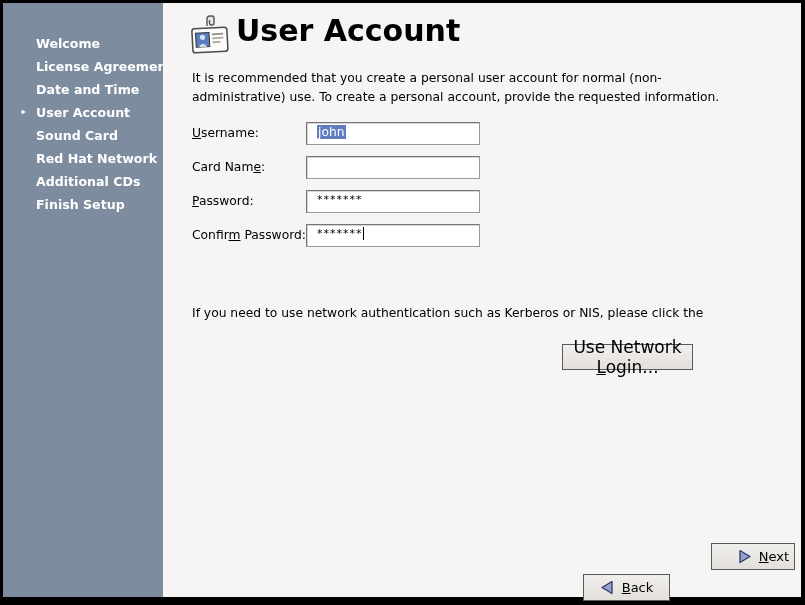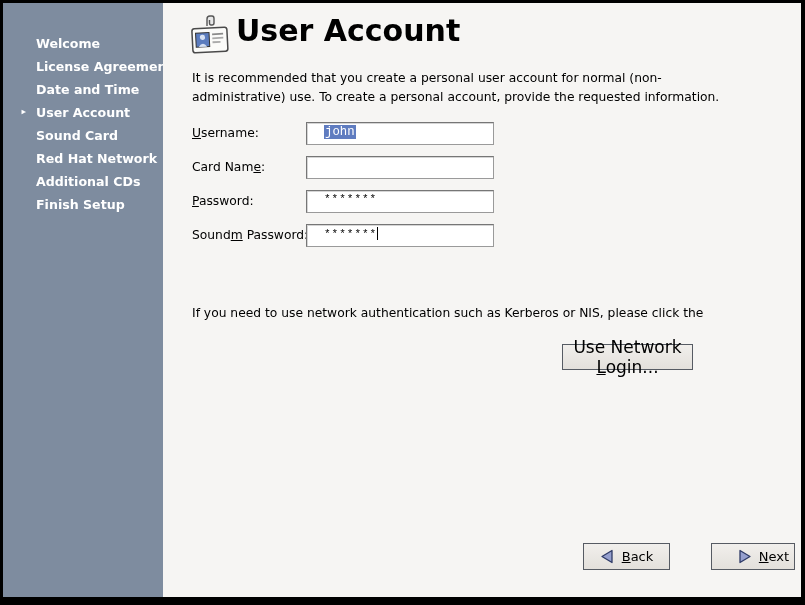--- a/index.html
+++ b/index.html
@@ -44,22 +44,22 @@
   .field-label{
     position:absolute;left:0;top:4px;font-size:12.3px;color:#000;white-space:nowrap;
   }
   .accel{text-decoration:underline;}
   .text-input{
     position:absolute;left:114px;top:0;width:152px;height:17px;
     background:#fff;
     border:1px solid #9a9a9a;
     border-top-color:#767676;border-left-color:#767676;
     box-shadow:inset 1px 1px 0 #d5d5d5;
-    padding:2px 17px;font-size:12.3px;color:#000;
-    white-space:nowrap;overflow:hidden;font-family:Liberation Mono, monospace;
+    padding:2px 10px;font-size:12.3px;color:#000;
+    white-space:nowrap;overflow:hidden;
   }
   .sel{background:#5f7cc0;color:#fff;padding:0 1px;}
   .stars{font-size:11px;letter-spacing:1px;position:relative;top:-1px;}
   .caret{display:inline-block;width:1px;height:13px;background:#000;vertical-align:-2px;}
   
   .net-note{
     position:absolute;left:29px;top:300px;
     font-size:12.3px;color:#000;line-height:20px;
   }
   .btn{
@@ -70,21 +70,21 @@
     color:#000;text-align:center;cursor:default;
     display:flex;align-items:center;justify-content:center;
   }
   .net-btn{
     position:absolute;left:399px;top:341px;width:131px;height:26px;
     font-size:17px;
   }
   .nav-btn{
     position:absolute;top:540px;height:27px;font-size:13px;gap:7px;
   }
-  .back-btn{left:420px;width:87px;}
+  .back-btn{left:420px;width:87px;margin-top:31px;}
   .next-btn{left:548px;width:84px;padding-left:20px;}
   .tri{width:15px;height:15px;display:block;}
 </style>
 </head>
 <body>
 
 <div class="window">
 
   <div class="sidebar">
     <div class="nav-item">
@@ -149,21 +149,21 @@
       <label class="field-label"><span>Card Nam</span><span class="accel">e</span><span>:</span></label>
       <div class="text-input"><span></span></div>
     </div>
 
     <div class="form-row row-2">
       <label class="field-label"><span></span><span class="accel">P</span><span>assword:</span></label>
       <div class="text-input"><span class="stars">*******</span></div>
     </div>
 
     <div class="form-row row-3">
-      <label class="field-label"><span>Sound</span><span class="accel">m</span><span> Password:</span></label>
+      <label class="field-label"><span>Confir</span><span class="accel">m</span><span> Password:</span></label>
       <div class="text-input"><span class="stars">*******</span><span class="caret"></span></div>
     </div>
 
     <div class="net-note">
       <span>If you need to use network authentication such as Kerberos or NIS, please click the</span><br>
     </div>
 
     <div class="btn net-btn">
         <span><span>Use Network </span><span class="accel">L</span><span>ogin...</span></span>
       </div>

